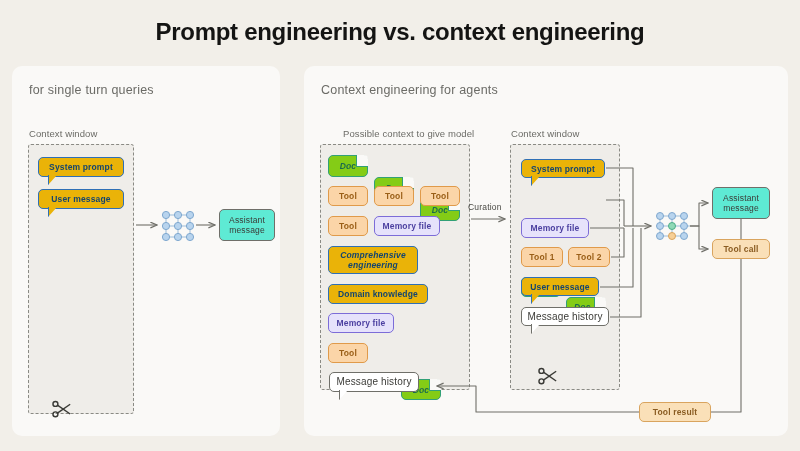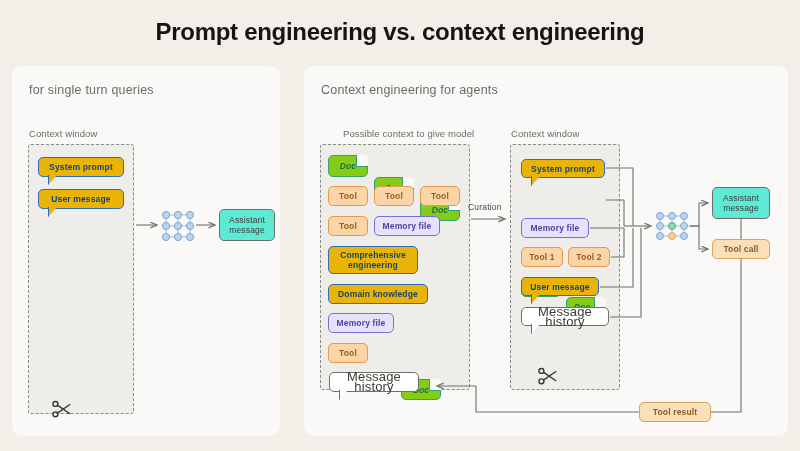--- a/index.html
+++ b/index.html
@@ -53,21 +53,21 @@
     border-radius:5px;border:1.2px solid #000;
     font-size:8.5px;font-weight:bold;letter-spacing:.15px;
     display:flex;align-items:center;justify-content:center;
     text-align:center;line-height:10px;padding:0 4px;
   }
   .blue{background:#eab308;border-color:#2f6fb5;color:#14456f;}
   .green{background:#84cc16;border-color:#31a077;color:#1b6b4d;font-style:italic;}
   .orange{background:#fbd5a8;border-color:#e09a4a;color:#9a5f18;}
   .orange-s{background:#fae0b8;border-color:#d9a45e;color:#8a5c22;}
   .purple{background:#e6e2fb;border-color:#7c6cd8;color:#4b3fa0;}
-  .white{background:#ffffff;border-color:#6f6f69;color:#3b3b37;font-weight:normal;font-size:13px;}
+  .white{background:#ffffff;border-color:#6f6f69;color:#3b3b37;font-weight:normal;font-size:10px;}
   .plain{background:#5eead4;border-color:#6f6f69;color:#3b3b37;font-weight:normal;}
 
   
   .tail::after{
     content:"";position:absolute;left:9px;top:100%;
     width:8px;height:9px;
     background:inherit;
     border-left:1.2px solid;border-bottom:1.2px solid;
     border-color:inherit;
     border-bottom-left-radius:1px;
@@ -134,21 +134,21 @@
     <span>Doc</span>
   </div>
 
   <div class="node orange" style="left:328px;top:186px;width:40px;height:20px;">Tool</div>
   <div class="node orange" style="left:374px;top:186px;width:40px;height:20px;">Tool</div>
   <div class="node orange" style="left:420px;top:186px;width:40px;height:20px;">Tool</div>
 
   <div class="node orange" style="left:328px;top:216px;width:40px;height:20px;">Tool</div>
   <div class="node purple" style="left:374px;top:216px;width:66px;height:20px;">Memory file</div>
 
-  <div class="node blue" style="left:328px;top:246px;width:90px;height:28px;flex-direction:column;">
+  <div class="node blue" style="left:328px;top:246px;width:90px;height:28px;flex-direction:column;font-style:italic;">
     <span>Comprehensive</span>
     <span>engineering</span>
   </div>
 
   <div class="node blue" style="left:328px;top:284px;width:100px;height:20px;text-align:center;">Domain knowledge</div>
 
   <div class="node purple" style="left:328px;top:313px;width:66px;height:20px;">Memory file</div>
   <div class="node green doc" style="left:401px;top:313px;width:40px;height:21px;">
     <span class="fold"></span>
     <span>Doc</span>

